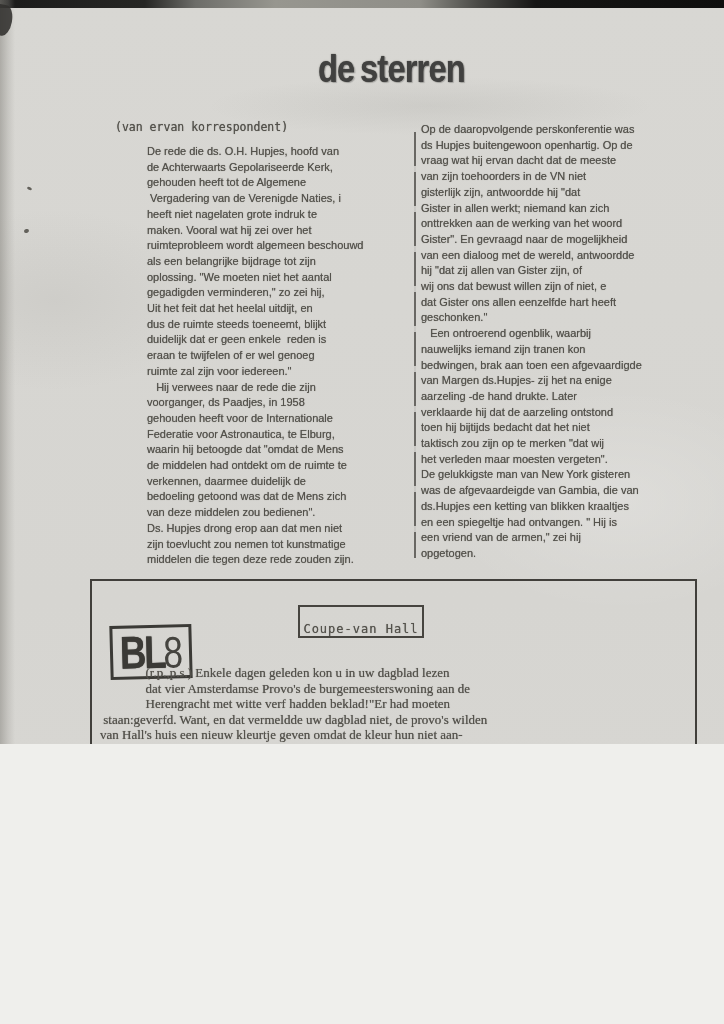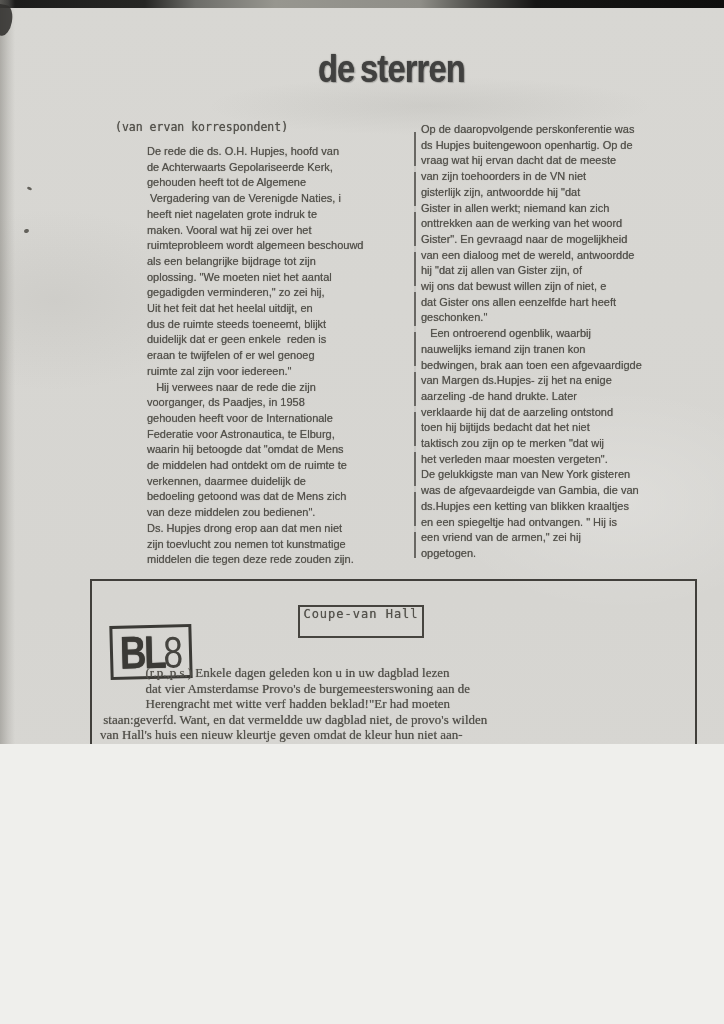--- a/index.html
+++ b/index.html
@@ -51,21 +51,21 @@
     background:repeating-linear-gradient(180deg, #4e4c48 0px, #4e4c48 34px, rgba(78,76,72,0.12) 34px, rgba(78,76,72,0.12) 40px);
     opacity:.8;
   }
 
   .insert-box {
     position:absolute; left:90px; top:579px; width:607px; height:231px;
     border:2px solid #413f3b;
   }
   .heading-box {
     position:absolute; left:206px; top:24px; width:126px; height:33px;
-    border:2px solid #46443f; display:flex; align-items:flex-start; justify-content:center;
+    border:2px solid #46443f; display:flex; align-items:flex-end; justify-content:center;
     font-size:12px; letter-spacing:1px;
   }
   .logo-box {
     position:absolute; left:18px; top:44px; width:82px; height:54px;
     border:3px solid #3b3a36; transform:rotate(-1.5deg);
     display:flex; align-items:center; justify-content:center; overflow:hidden;
   }
   .logo-inner { display:flex; align-items:baseline; transform:scaleX(0.8); }
   .logo-bl { font-family:"Liberation Sans", sans-serif; font-weight:700; font-size:46px; line-height:46px; letter-spacing:-3px; color:#3b3a36; text-shadow:0 0 1px #3b3a36; }
   .logo-8  { font-family:"Liberation Sans", sans-serif; font-weight:400; font-size:44px; line-height:44px; margin-left:-1px; color:#45443f; }

